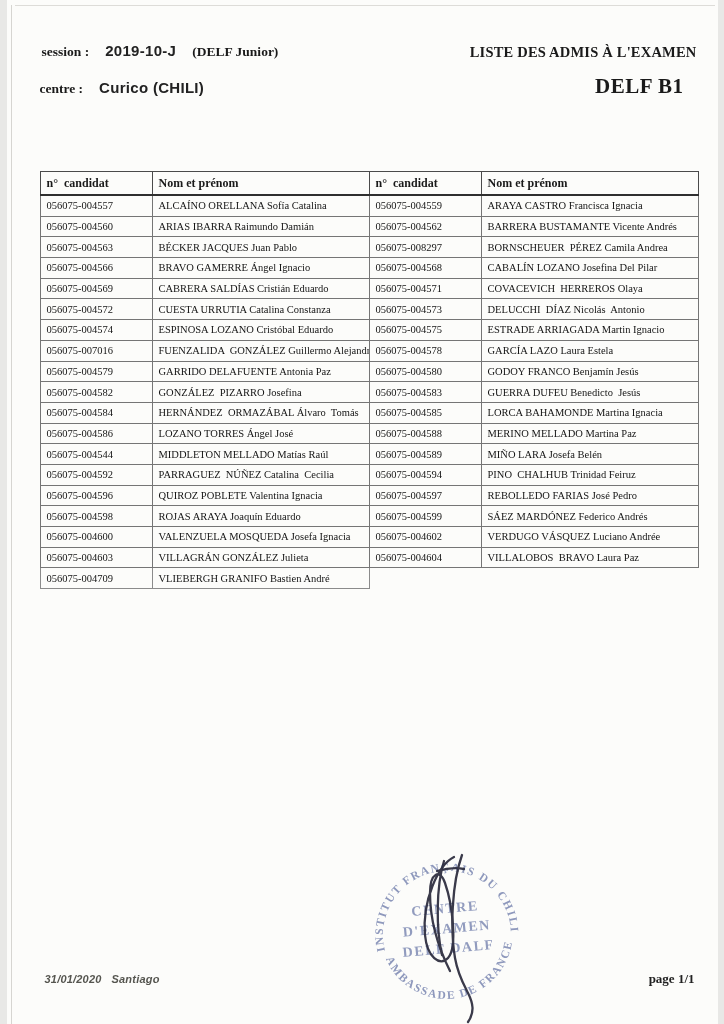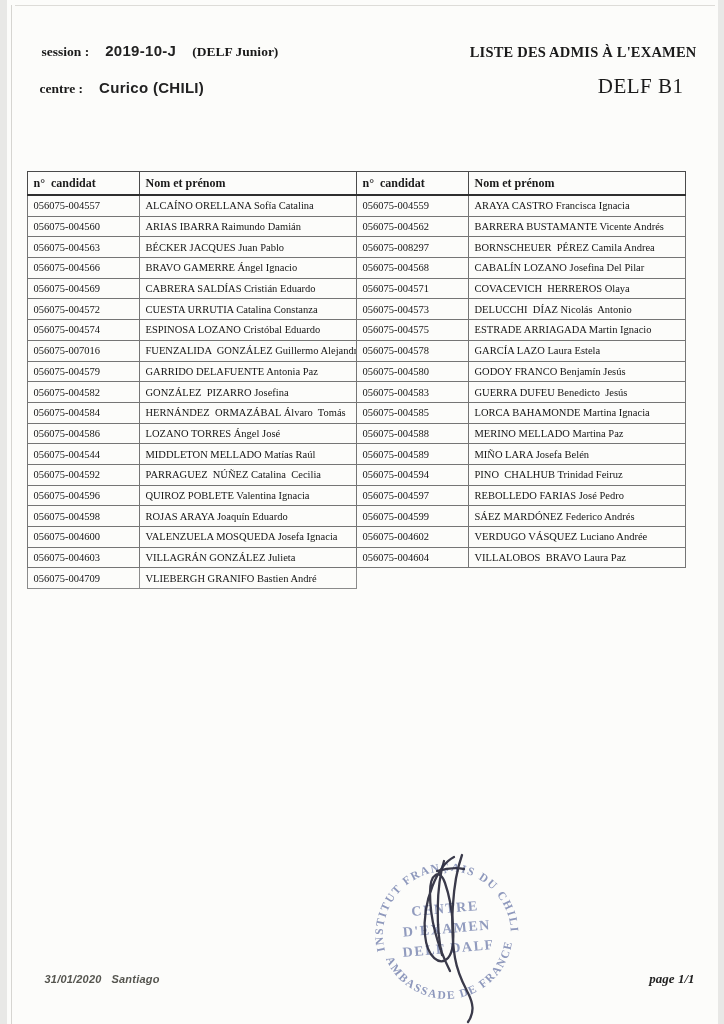--- a/index.html
+++ b/index.html
@@ -12,25 +12,25 @@
   .scan-top{position:absolute;left:8px;top:5px;right:3px;height:1px;background:#dddcd8;}
   .scan-left{position:absolute;left:4px;top:5px;bottom:0;width:1px;background:#d6d5d1;}
 
   
   .hdr-session{position:absolute;left:35px;top:42px;white-space:nowrap;}
   .hdr-centre{position:absolute;left:33px;top:79px;white-space:nowrap;}
   .lbl{font-weight:bold;font-size:13.5px;}
   .val-sans{font-family:"Liberation Sans", sans-serif;font-weight:bold;font-size:15px;margin-left:12px;letter-spacing:.3px;color:#222;}
   .note{font-weight:bold;font-size:13.5px;margin-left:12px;}
   .hdr-title{position:absolute;right:21px;top:44px;font-weight:bold;font-size:14.5px;letter-spacing:.2px;}
-  .hdr-subtitle{position:absolute;right:34px;top:74px;font-weight:normal;font-size:21px;letter-spacing:.5px;}
+  .hdr-subtitle{position:absolute;right:34px;top:74px;font-weight:bold;font-size:21px;letter-spacing:.5px;}
 
   
   table.admits{
-    position:absolute;left:20px;top:171px;width:658px;
+    position:absolute;left:33px;top:171px;width:658px;
     border-collapse:collapse;table-layout:fixed;
     font-size:10.5px;
   }
   table.admits th{
     font-size:12px;font-weight:bold;text-align:left;
     padding:2px 6px;height:18px;
     border:1px solid #4a4a4a;border-bottom:2px solid #2f2f2f;
     white-space:pre;
   }
   table.admits td{
@@ -46,21 +46,21 @@
   .signature{position:absolute;left:375px;top:841px;width:130px;height:183px;}
 
   
   .foot-date,.foot-city{
     position:absolute;top:973px;
     font-family:"Liberation Sans", sans-serif;font-style:italic;font-weight:bold;
     font-size:11px;color:#55554f;letter-spacing:.2px;
   }
   .foot-date{left:38px;}
   .foot-city{left:105px;}
-  .foot-page{position:absolute;right:23px;top:971px;font-weight:bold;font-style:italic;font-size:13px;color:#222;}
+  .foot-page{position:absolute;right:23px;top:971px;font-weight:bold;font-size:13px;color:#222;}
 </style>
 </head>
 <body>
 
 <div class="page">
   <div class="scan-top"></div>
   <div class="scan-left"></div>
 
   <div class="hdr-session">
     <span class="lbl">session :</span>

